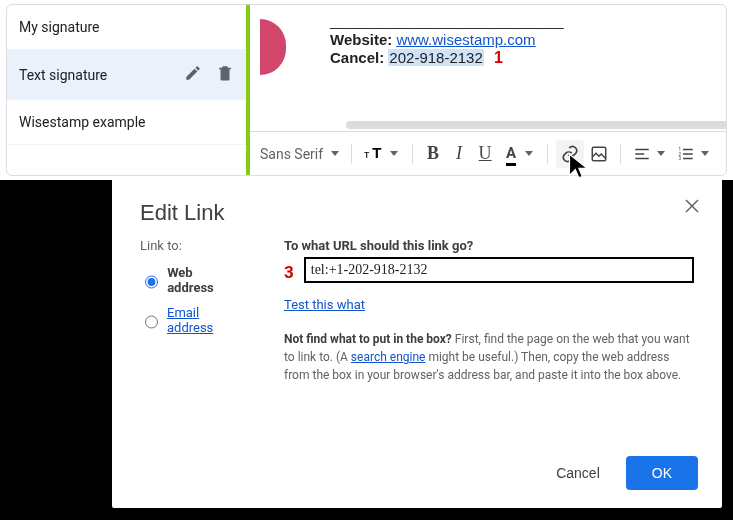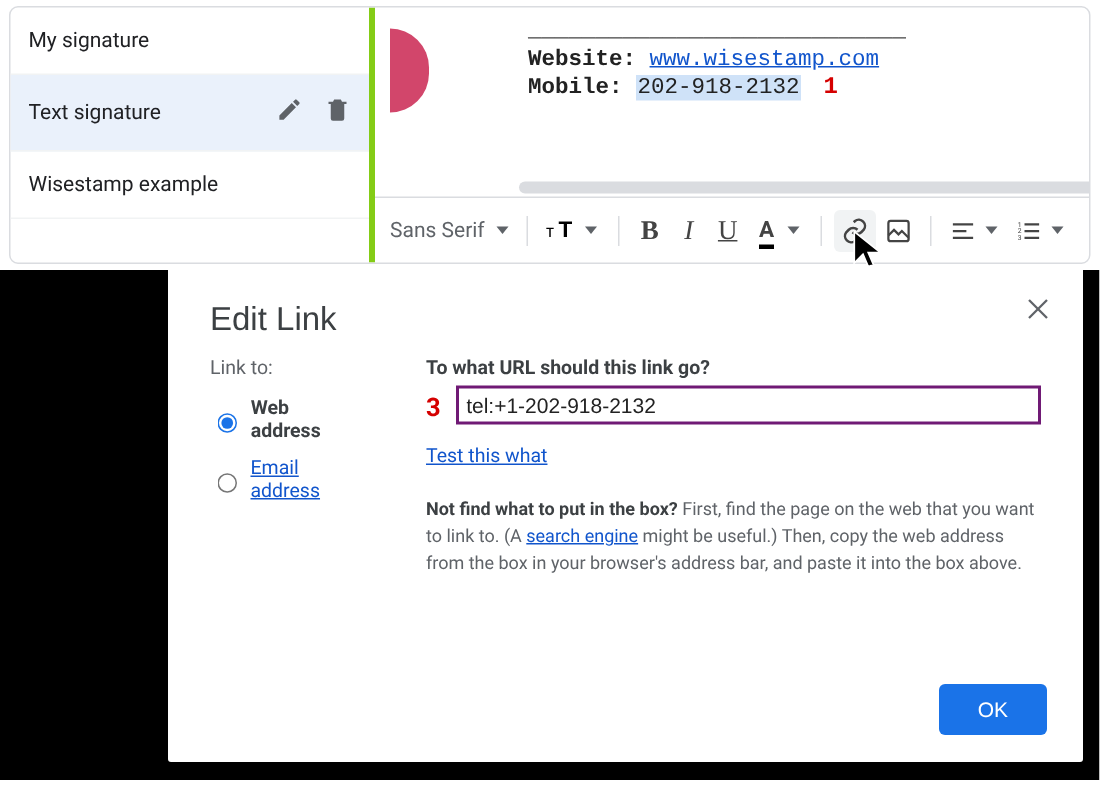--- a/index.html
+++ b/index.html
@@ -52,21 +52,21 @@
     overflow: hidden;
   }
   .avatar-half {
     width: 26px;
     height: 56px;
     background: #d2466b;
     border-top-right-radius: 40px;
     border-bottom-right-radius: 40px;
     margin-top: 8px;
   }
-  .sig-text { margin-left: 66px; font-family: Liberation Mono, monospace; }
+  .sig-text { margin-left: 44px; font-family: Liberation Sans, sans-serif; }
   .sig-line { color: #222; margin: 1px 0; font-size: 15px; white-space: nowrap; }
   .hr-row { color: #222; letter-spacing: 0; margin-bottom: 2px; }
   .k { color: #222; font-weight: 700; }
   .link { color: #1155cc; text-decoration: underline; }
   .sel { background: #cfe2f8; padding: 0 1px; }
   .marker1 { color: #d50000; font-weight: 700; margin-left: 6px; font-size: 16px; }
   .fake-scroll {
     position: absolute; bottom: 2px; left: 96px; height: 8px; width: 408px;
     background: #dadce0; border-radius: 4px;
   }
@@ -125,21 +125,21 @@
   .close-x {
     position: absolute; top: 16px; right: 18px; cursor: pointer;
     width: 24px; height: 24px; display:flex; align-items:center; justify-content:center;
   }
   .row { display: flex; align-items: center; margin-top: 18px; }
   .label-col { width: 98px; color: #5f6368; font-size: 13px; }
   .textinput {
     flex: 1; border: 1px solid #5f6368; padding: 4px 6px;
     font-size: 14px; font-family: Arial; color: #222;
   }
-  .textinput.blue { border: 2px solid #701a75; padding: 3px 5px; }
+  .textinput.blue { border: 2px solid #000000; padding: 3px 5px; font-family: Liberation Serif, serif; }
   .subhead { font-size: 13px; font-weight: 700; color: #3c4043; margin-bottom: 4px; }
   .linkto-row { display:flex; align-items:flex-start; margin-top: 12px; }
   .radios { display:flex; flex-direction:column; gap: 10px; font-size: 13px; }
   .radio-opt { display:flex; align-items:center; gap: 6px; }
   .radio-opt input { accent-color: #1a73e8; width:14px; height:14px; }
   .radio-opt label.bold { font-weight: 700; color: #3c4043; }
   .radio-opt a { color: #1155cc; text-decoration: underline; }
   .right-col { flex: 1; margin-left: 4px; }
   .marker3 { color: #d50000; font-weight:700; font-size: 17px; margin-right: 10px; position:relative; top:2px;}
   .testlink { color: #1155cc; text-decoration: underline; font-size: 13px; display:inline-block; margin-top: 14px; }
@@ -192,21 +192,21 @@
   <div class="preview-pane">
     <div class="preview-content">
       <div class="avatar-half"></div>
       <div class="sig-text">
         <div class="sig-line hr-row">____________________________</div>
         <div class="sig-line">
           <span class="k">Website:</span>
           <a class="link">www.wisestamp.com</a>
         </div>
         <div class="sig-line">
-          <span class="k">Mobile:</span>
+          <span class="k">Cancel:</span>
           <span class="sel">202-918-2132</span>
           <span class="marker1">1</span>
         </div>
       </div>
       <div class="fake-scroll"></div>
     </div>
 
     <div class="toolbar">
       <div class="font-picker">
         <span>Sans Serif</span>
@@ -310,15 +310,16 @@
         <input class="textinput blue" style="flex: 1 1 0%;" value="tel:+1-202-918-2132">
       </div>
       <a href="#" class="testlink">Test this what</a>
       <div class="help-text">
         <b>Not find what to put in the box?</b><span> First, find the page on the web that you want to link to. (A </span><a href="#">search engine</a><span> might be useful.) Then, copy the web address from the box in your browser's address bar, and paste it into the box above.</span>
       </div>
     </div>
   </div>
 
   <div class="dialog-actions">
+    <button class="btn-flat">Cancel</button>
     <button class="btn-primary">OK</button>
   </div>
 </div>
 
 </body></html>

